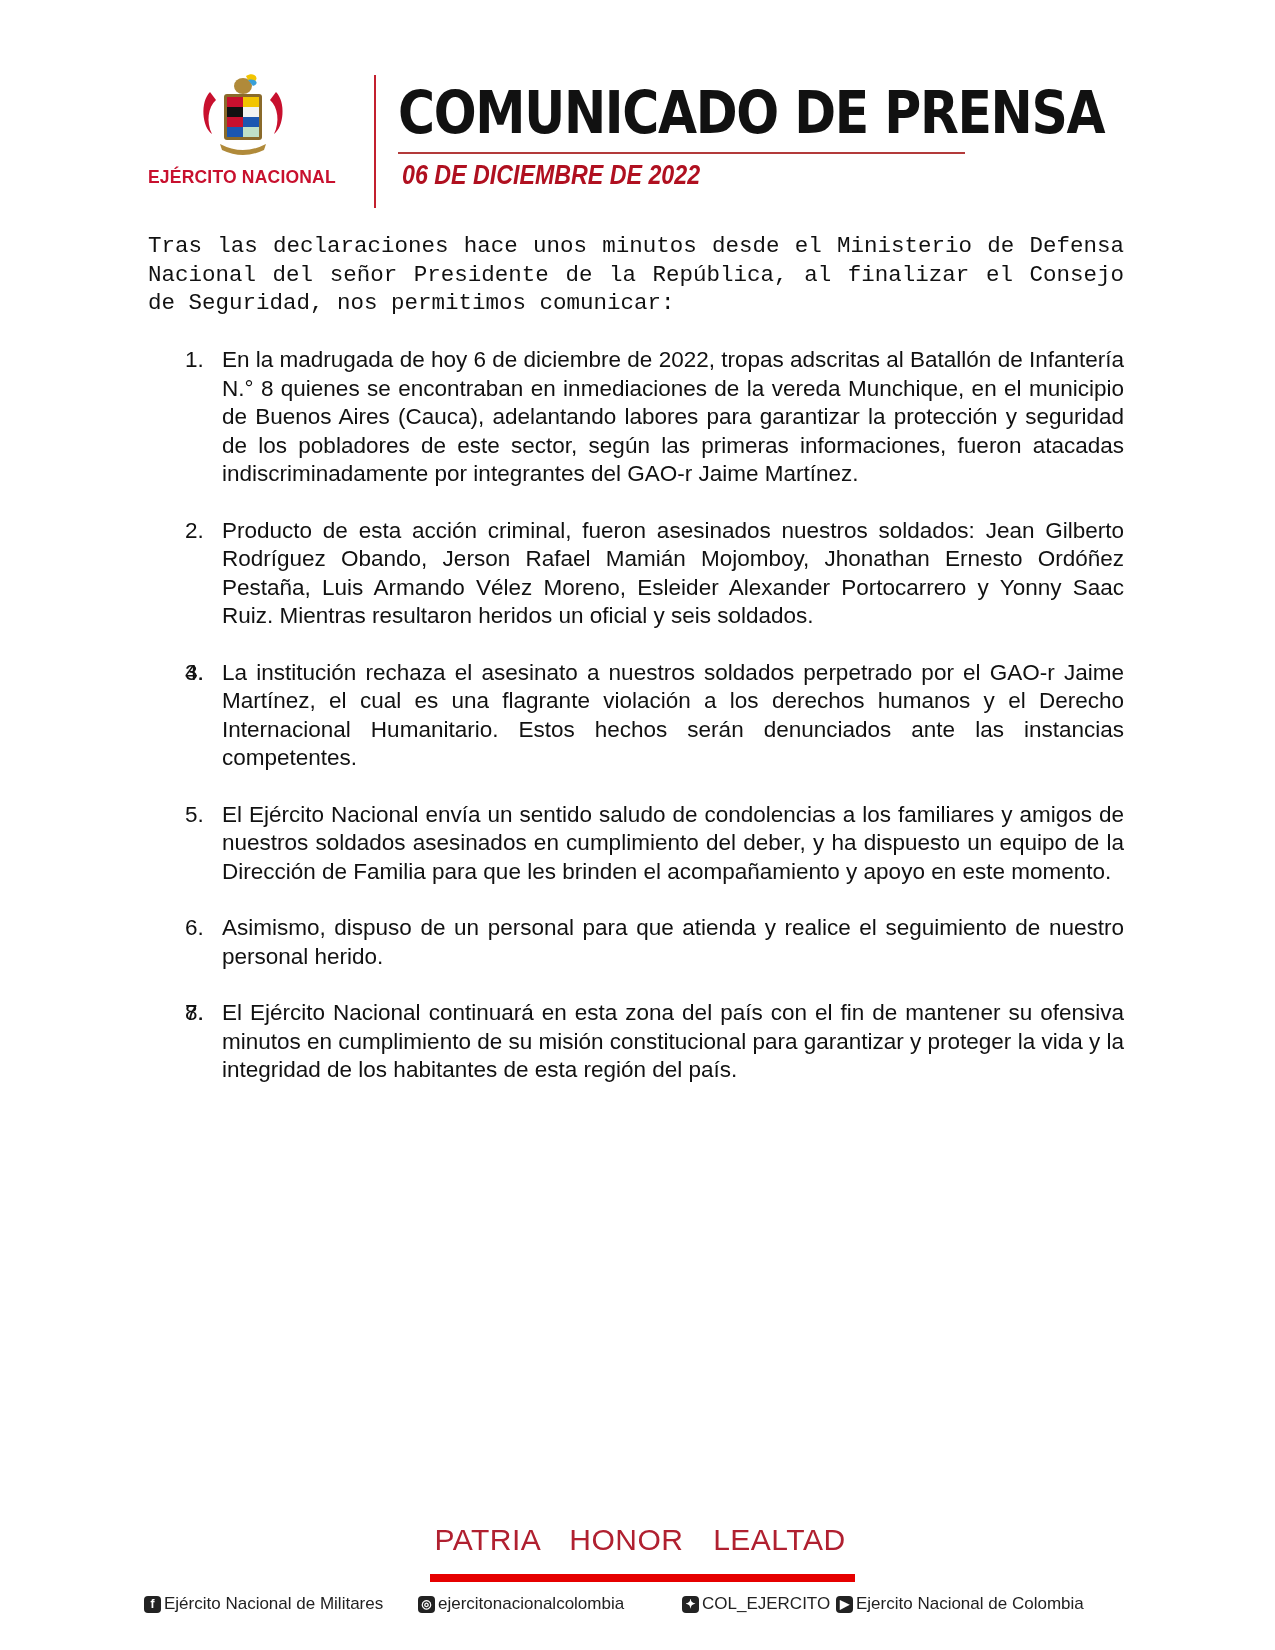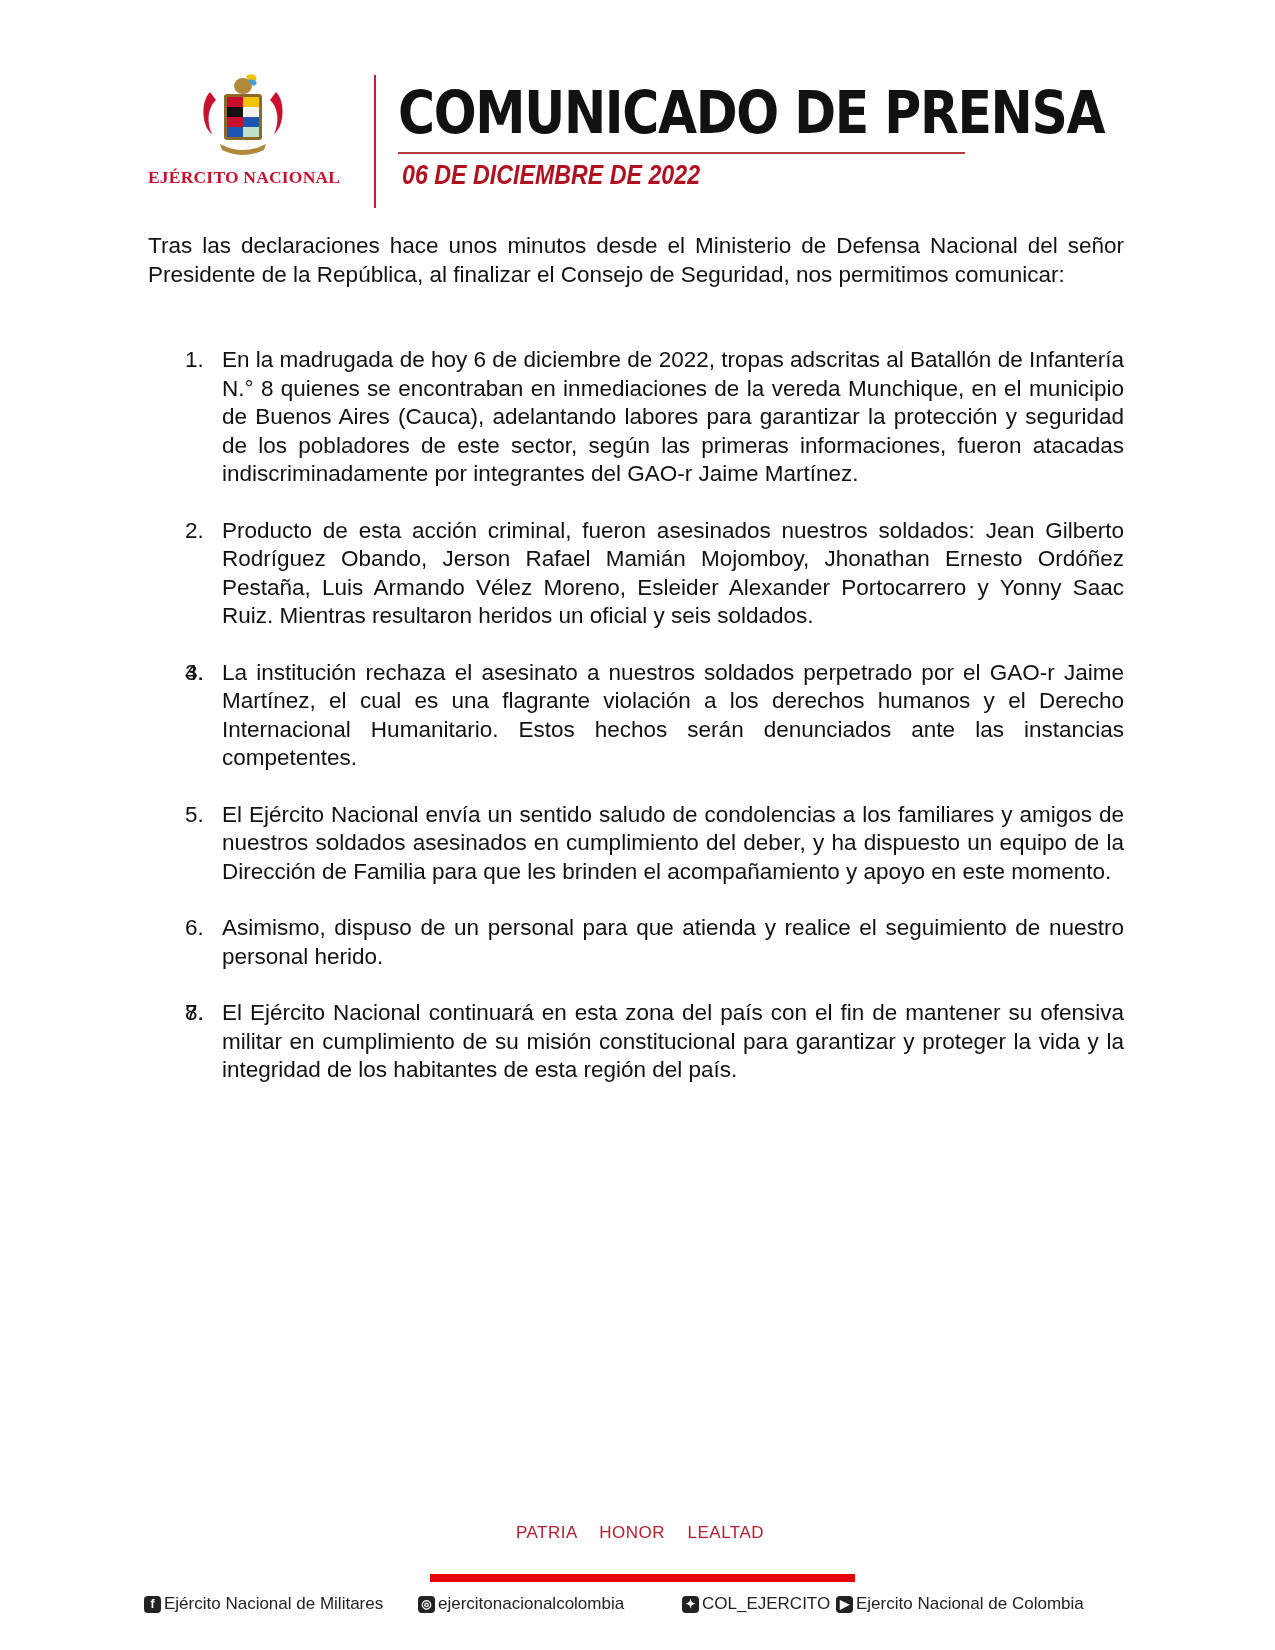--- a/index.html
+++ b/index.html
@@ -1,42 +1,42 @@
 <!DOCTYPE html>
 <html><head>
 <meta charset="utf-8">
 <style>
   html, body { margin: 0; padding: 0; background: #ffffff; }
   body { width: 1275px; height: 1650px; position: relative; overflow: hidden;
          font-family: "Liberation Sans", sans-serif; color: #111; }
 
   .header { position: absolute; left: 0; top: 0; width: 1275px; height: 215px; }
-  .logo-block { position: absolute; left: 140px; top: 72px; width: 205px; height: 120px; font-family: Liberation Serif, serif; }
+  .logo-block { position: absolute; left: 140px; top: 72px; width: 205px; height: 120px; }
   .crest { position: absolute; left: 58px; top: 0; width: 90px; height: 90px; }
   .logo-text { position: absolute; left: 8px; top: 95px; width: 200px; font-weight: bold;
                font-size: 17.5px; color: #c8102e; letter-spacing: 0.2px; white-space: nowrap; }
   .vline { position: absolute; left: 374px; top: 75px; width: 2px; height: 133px; background: #c3202e; }
   .title { position: absolute; left: 398px; top: 84px; font-family: "DejaVu Sans", sans-serif;
            font-weight: bold; font-size: 58px; letter-spacing: -1.5px; color: #111;
            transform: scaleX(0.87); transform-origin: left top; white-space: nowrap; line-height: 1; }
   .title-rule { position: absolute; left: 398px; top: 152px; width: 567px; height: 2px; background: #b33a3a; }
   .date { position: absolute; left: 402px; top: 160px; font-weight: bold; font-style: italic;
           font-size: 27px; color: #b01020; transform: scaleX(0.86); transform-origin: left top;
           white-space: nowrap; }
 
   .intro { position: absolute; left: 148px; top: 232px; width: 976px; font-size: 22.5px;
-           line-height: 28.5px; text-align: justify; color: #111; }
+           line-height: 28.5px; text-align: justify; color: #111; font-family: Liberation Mono, monospace; }
 
   .items { position: absolute; left: 148px; top: 346px; width: 976px; margin: 0; padding: 0; list-style: none; }
   .item { position: relative; padding-left: 74px; font-size: 22.5px; line-height: 28.5px;
           text-align: justify; margin-bottom: 28px; color: #111; }
   .item-num { position: absolute; left: 37px; top: 0; }
 
   .motto { position: absolute; left: 400px; top: 1523px; width: 480px; text-align: center;
-           font-size: 17px; color: #b02030; letter-spacing: 0.5px; word-spacing: 6px; }
+           font-size: 30px; color: #b02030; letter-spacing: 0.5px; word-spacing: 6px; }
   .motto-bar { position: absolute; left: 430px; top: 1574px; width: 425px; height: 8px; background: #e60000; }
 
   .social { position: absolute; left: 150px; top: 1594px; width: 980px; height: 26px; }
   .social-item { position: absolute; top: 0; display: flex; align-items: center; font-size: 17px; color: #222; white-space: nowrap; }
   .sicon { width: 17px; height: 17px; border-radius: 4px; background: #222; color: #fff; font-size: 12px;
            display: inline-flex; align-items: center; justify-content: center; margin-right: 3px; font-weight: bold; }
 </style>
 </head>
 <body>
 
@@ -70,21 +70,21 @@
 <p class="intro" style="margin:0;">Tras las declaraciones hace unos minutos desde el Ministerio de Defensa Nacional del señor Presidente de la República, al finalizar el Consejo de Seguridad, nos permitimos comunicar:</p>
 
 <ol class="items">
   <li class="item"><span class="item-num">1.</span><span>En la madrugada de hoy 6 de diciembre de 2022, tropas adscritas al Batallón de Infantería N.° 8 quienes se encontraban en inmediaciones de la vereda Munchique, en el municipio de Buenos Aires (Cauca), adelantando labores para garantizar la protección y seguridad de los pobladores de este sector, según las primeras informaciones, fueron atacadas indiscriminadamente por integrantes del GAO-r Jaime Martínez.</span></li>
   <li class="item"><span class="item-num">2.</span><span>Producto de esta acción criminal, fueron asesinados nuestros soldados: Jean Gilberto Rodríguez Obando, Jerson Rafael Mamián Mojomboy, Jhonathan Ernesto Ordóñez Pestaña, Luis Armando Vélez Moreno, Esleider Alexander Portocarrero y Yonny Saac Ruiz.  Mientras resultaron heridos un oficial y seis soldados.</span></li>
   <li class="item"><span class="item-num">3.</span></li>
   <li class="item"><span class="item-num">4.</span><span>La institución rechaza el asesinato a nuestros soldados perpetrado por el GAO-r Jaime Martínez, el cual es una flagrante violación a los derechos humanos y el Derecho Internacional Humanitario. Estos hechos serán denunciados ante las instancias competentes.</span></li>
   <li class="item"><span class="item-num">5.</span><span>El Ejército Nacional envía un sentido saludo de condolencias a los familiares y amigos de nuestros soldados asesinados en cumplimiento del deber, y ha dispuesto un equipo de la Dirección de Familia para que les brinden el acompañamiento y apoyo en este momento.</span></li>
   <li class="item"><span class="item-num">6.</span><span>Asimismo, dispuso de un personal para que atienda y realice el seguimiento de nuestro personal herido.</span></li>
   <li class="item"><span class="item-num">7.</span></li>
-  <li class="item"><span class="item-num">8.</span><span>El Ejército Nacional continuará en esta zona del país con el fin de mantener su ofensiva militar en cumplimiento de su misión constitucional para garantizar y proteger la vida y la integridad de los habitantes de esta región del país.</span></li>
+  <li class="item"><span class="item-num">8.</span><span>El Ejército Nacional continuará en esta zona del país con el fin de mantener su ofensiva minutos en cumplimiento de su misión constitucional para garantizar y proteger la vida y la integridad de los habitantes de esta región del país.</span></li>
 </ol>
 
 <div class="motto" style="white-space:pre;">PATRIA  HONOR  LEALTAD</div>
 <div class="motto-bar"></div>
 
 <div class="social">
   <div class="social-item" style="left:-6px;">
     <span class="sicon">f</span>
     <span>Ejército Nacional de Militares</span>
   </div>

